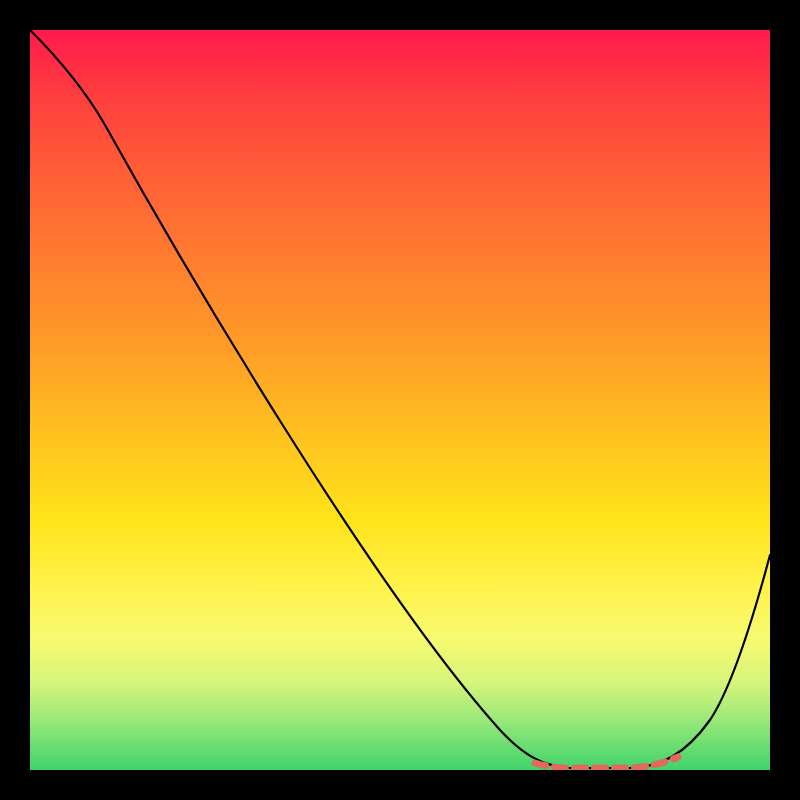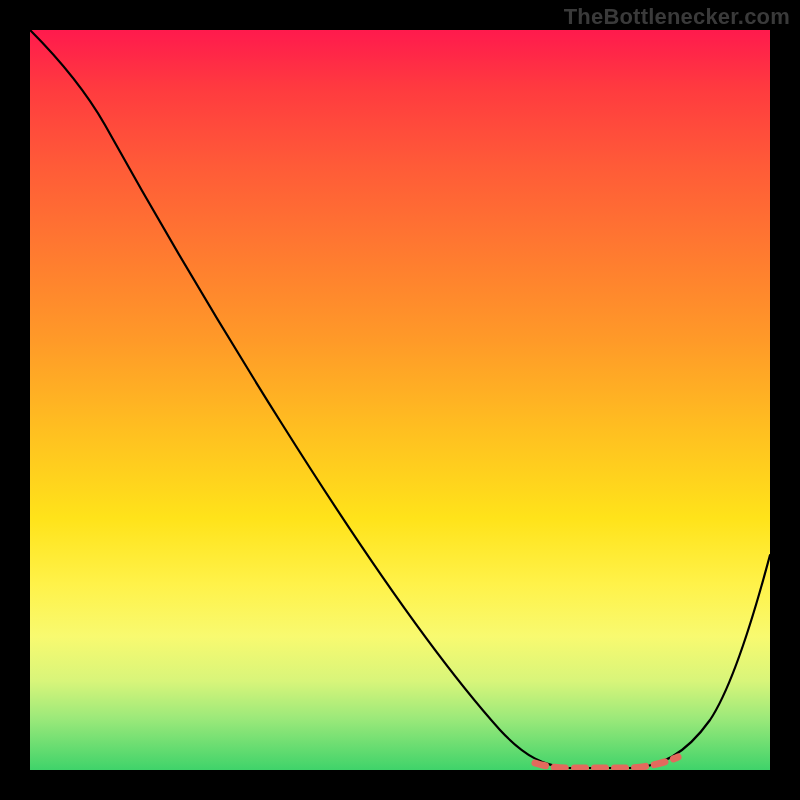--- a/index.html
+++ b/index.html
@@ -58,21 +58,20 @@
     inset: 0;
     width: 100%;
     height: 100%;
   }
 </style>
 </head>
 <body>
 
 <div class="frame">
 
-  <div class="watermark">TheBottlenecker.com</div>
 
   <div class="plot">
     <div class="gradient"></div>
 
     <svg class="curve" viewBox="0 0 740 740" preserveAspectRatio="none">
 
       <path d="M 0 0
                C 30 30, 55 60, 75 95
                C 150 230, 340 555, 470 700
                C 495 727, 515 736, 538 738

